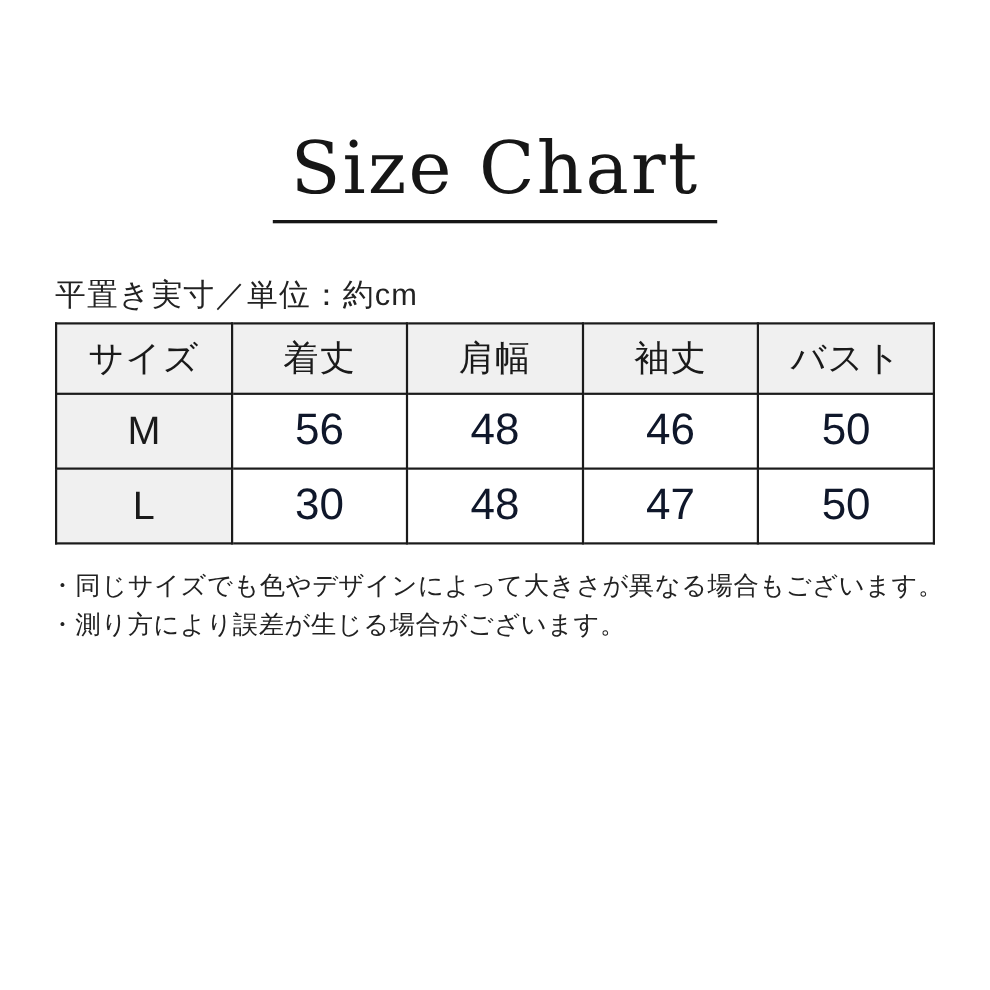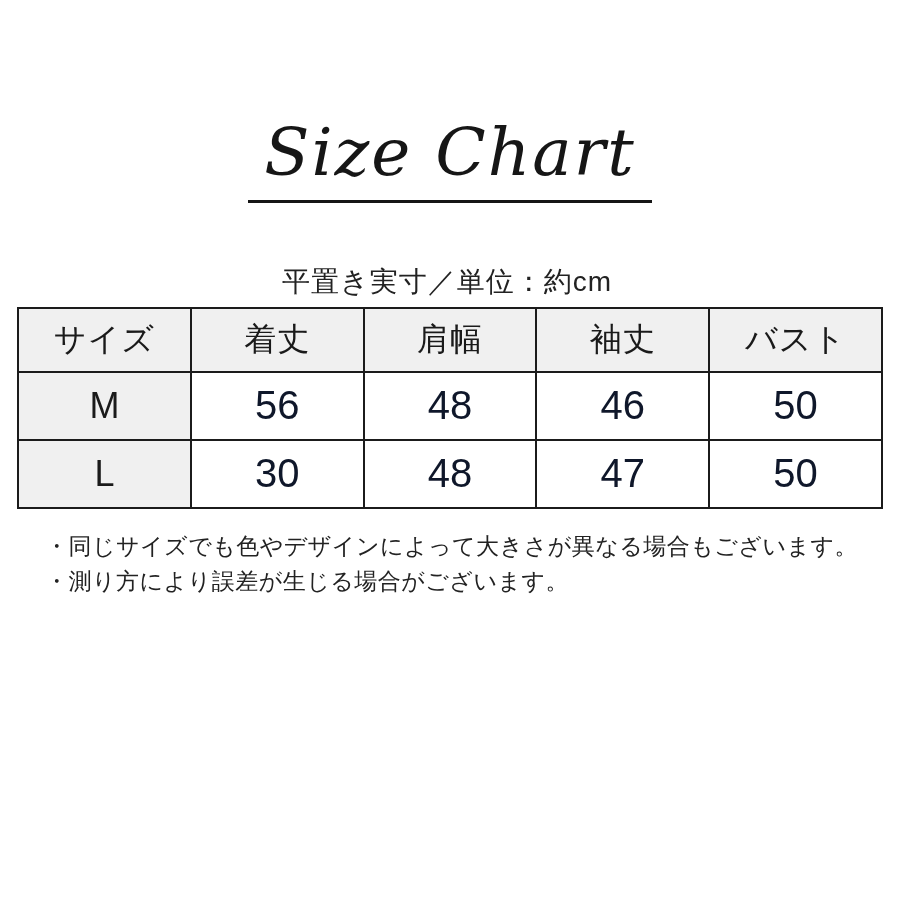--- a/index.html
+++ b/index.html
@@ -19,41 +19,40 @@
     height: 900px;
     position: relative;
   }
   .title-wrap {
     text-align: center;
     padding-top: 114px;
   }
   .title {
     display: inline-block;
     font-family: "DejaVu Serif", serif;
-    font-style: italic;
     font-weight: 500;
     font-size: 66px;
     line-height: 1.18;
     letter-spacing: 2px;
     color: #161616;
     padding: 0 16px 8px 16px;
     border-bottom: 3px solid #161616;
   }
   .subtitle-row {
     width: 800px;
-    margin: 60px auto 6px auto;
-    text-align: center;
+    margin: 46px auto 6px auto;
+    text-align: left;
     font-size: 28px;
     letter-spacing: 1px;
     color: #222222;
     padding-right: 6px;
     box-sizing: border-box;
   }
   table.size-chart {
-    width: 866px;
+    width: 800px;
     margin: 0 auto;
     border-collapse: collapse;
     table-layout: fixed;
   }
   table.size-chart th,
   table.size-chart td {
     border: 2px solid #1b1b1b;
     text-align: center;
     vertical-align: middle;
     font-weight: normal;

